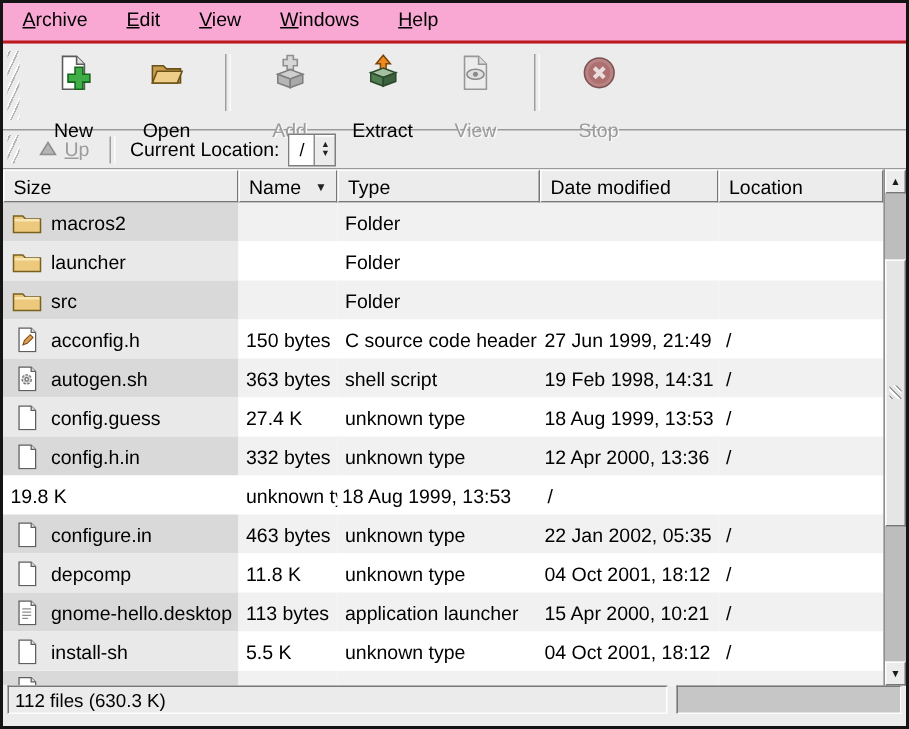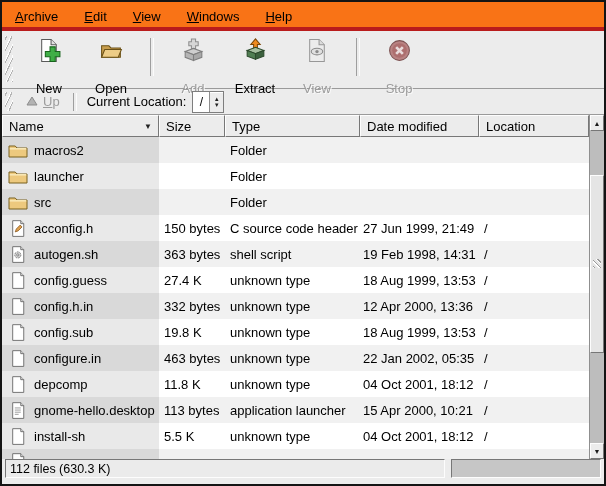--- a/index.html
+++ b/index.html
@@ -2,21 +2,21 @@
 <html><head>
 <meta charset="utf-8">
 <style>
   html,body{margin:0;padding:0}
   body{
     width:606px;height:486px;box-sizing:border-box;border:2px solid #141414;
     background:#ececec;font-family:"Liberation Sans",sans-serif;font-size:13px;color:#000;
     overflow:hidden;position:relative;cursor:default;
   }
   
-  #menubar{height:25px;border-bottom:4px solid #b91c1c;display:flex;align-items:flex-end;padding-left:4px;background:#f97316}
+  #menubar{height:25px;border-bottom:2px solid #b91c1c;display:flex;align-items:flex-start;padding-left:4px;background:#f9a8d4}
   .menu-item{padding:3px 9px;margin-right:8px;white-space:nowrap}
   
   #toolbar{height:58px;border-bottom:1px solid #9a9a9a;display:flex;align-items:flex-start;padding:4px 2px 0 2px;box-sizing:border-box}
   .handle{width:8px;height:46px;margin:1px 5px 0 1px;flex:none;
     background:repeating-linear-gradient(115deg,#fdfdfd 0 1px,#b5b5b5 1px 2px,#ececec 2px 5px)}
   #toolbar-buttons{display:flex;align-items:flex-start}
   .tbtn{min-width:48px;display:flex;flex-direction:column;align-items:center;gap:18px;padding:2px 7px 0}
   .ticon{width:26px;height:26px;display:flex;align-items:center;justify-content:center}
   .ticon svg{width:25px;height:25px}
   .tlabel{font-size:13px;line-height:15px}
@@ -167,25 +167,25 @@
       <span>▴</span>
       <span>▾</span>
     </span>
   </div>
 </div>
 
 <div id="main">
   <div id="cols">
     <div id="header-row">
         <div class="hcell">
+          <span>Size</span>
+        </div>
+        <div class="hcell">
           <span>Name</span>
           <span class="sort-arrow">▼</span>
-        </div>
-        <div class="hcell">
-          <span>Size</span>
         </div>
         <div class="hcell">
           <span>Type</span>
         </div>
         <div class="hcell">
           <span>Date modified</span>
         </div>
         <div class="hcell">
           <span>Location</span>
         </div>
@@ -293,29 +293,20 @@
               </svg>
             </span>
             <span>config.h.in</span>
           </div>
           <div class="cell c-size">332 bytes</div>
           <div class="cell c-type">unknown type</div>
           <div class="cell c-date">12 Apr 2000, 13:36</div>
           <div class="cell c-loc">/</div>
         </div>
         <div class="row even">
-          <div class="cell c-name">
-            <span class="ricon">
-              <svg viewBox="0 0 16 20">
-                <path d="M2 .8h9.5L15 4.3v15H2z" fill="#fff" stroke="#5f5f5f"></path>
-                <path d="M11.5 .8v3.5H15" fill="#e3e3e3" stroke="#5f5f5f"></path>
-              </svg>
-            </span>
-            <span>config.sub</span>
-          </div>
           <div class="cell c-size">19.8 K</div>
           <div class="cell c-type">unknown type</div>
           <div class="cell c-date">18 Aug 1999, 13:53</div>
           <div class="cell c-loc">/</div>
         </div>
         <div class="row odd">
           <div class="cell c-name">
             <span class="ricon">
               <svg viewBox="0 0 16 20">
                 <path d="M2 .8h9.5L15 4.3v15H2z" fill="#fff" stroke="#5f5f5f"></path>

